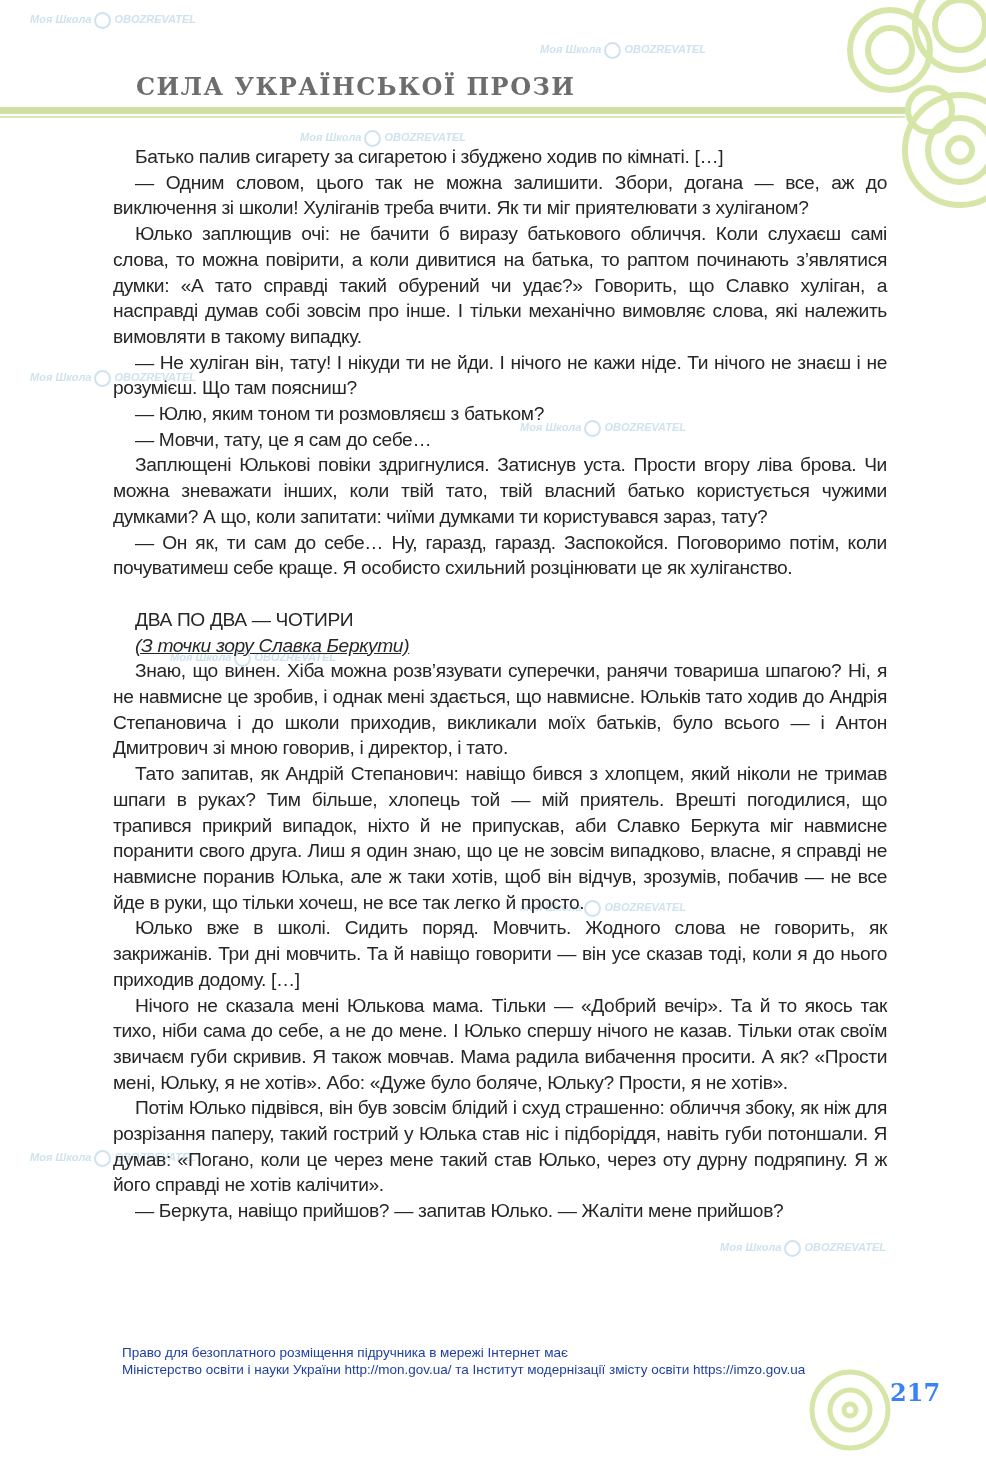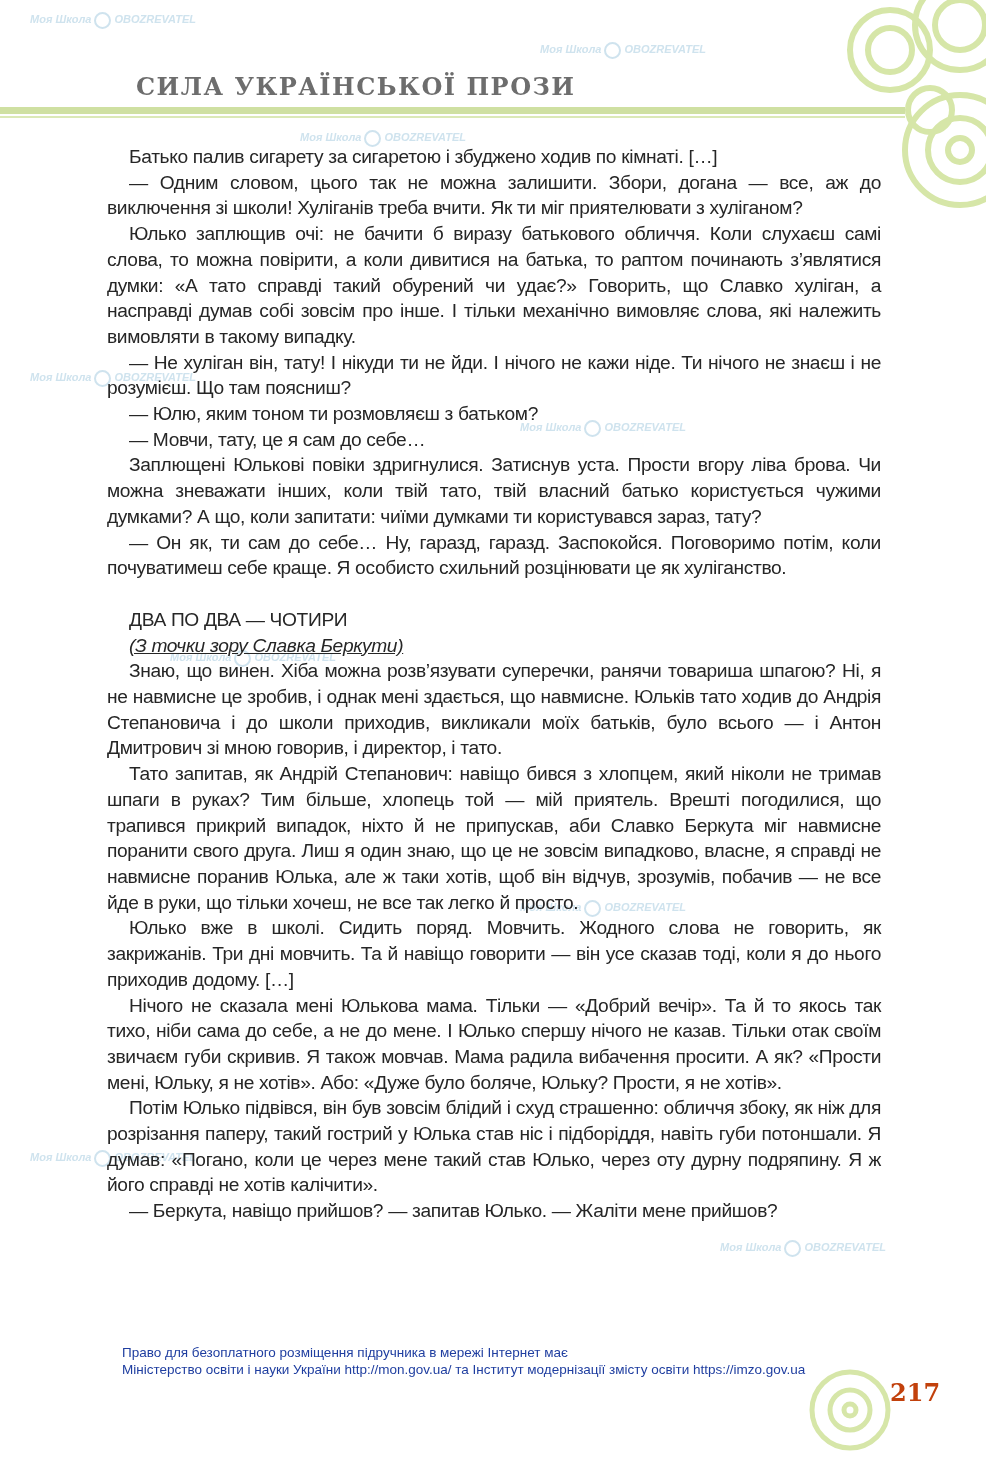--- a/index.html
+++ b/index.html
@@ -4,28 +4,28 @@
 <style>
   html, body { margin:0; padding:0; }
   body { width:986px; height:1476px; background:#ffffff; position:relative; overflow:hidden;
          font-family:"Liberation Sans", sans-serif; color:#2a2a2a; }
   .page { position:absolute; left:0; top:0; width:986px; height:1204px; }
   .header-title { position:absolute; left:136px; top:72px; font-family:"DejaVu Serif", serif;
                   font-size:24px; letter-spacing:1.5px; color:#6d6d6d; font-weight:bold; }
   .rule { position:absolute; left:0; top:107px; width:905px; height:7px; background:#cfe0a2; }
   .rule2 { position:absolute; left:0; top:116px; width:905px; height:2px; background:#dbe9b6; }
   .swirl { position:absolute; }
-  .text { position:absolute; left:107px; top:144px; width:774px; font-size:19.2px; line-height:25.7px;
+  .text { position:absolute; left:113px; top:144px; width:774px; font-size:19.2px; line-height:25.7px;
           letter-spacing:-0.35px; color:#262626; }
   .text p { margin:0; text-align:justify; text-indent:22px; }
   .section-title { text-align:center; margin:0; text-indent:0 !important; padding-left:22px; }
   .section-sub { text-align:center; margin:0; font-style:italic; text-indent:0 !important; padding-left:22px;text-decoration:underline; }
   .gap { height:26px; }
   .pnum { position:absolute; left:890px; top:1378px; font-family:"DejaVu Serif", serif; font-weight:bold;
-          font-size:24px; color:#c2410c; }
+          font-size:24px; color:#3b82f6; }
   .footer { position:absolute; left:122px; top:1344px; font-size:13.5px; line-height:17px; color:#1f3ea0; }
   .wm { position:absolute; font-size:11px; color:#cfe3ee; font-style:italic; font-weight:bold; white-space:nowrap; }
   .wm .circ { display:inline-block; width:13px; height:13px; border-radius:50%; border:2px solid #cfe3ee;
               vertical-align:middle; margin:0 3px; }
 </style>
 </head>
 <body>
 
 <div class="page">
 

